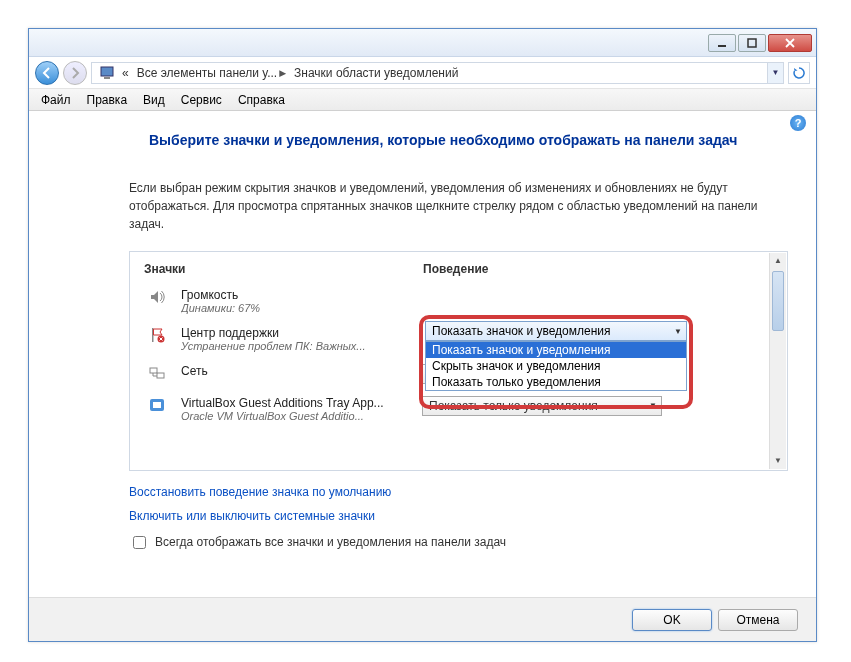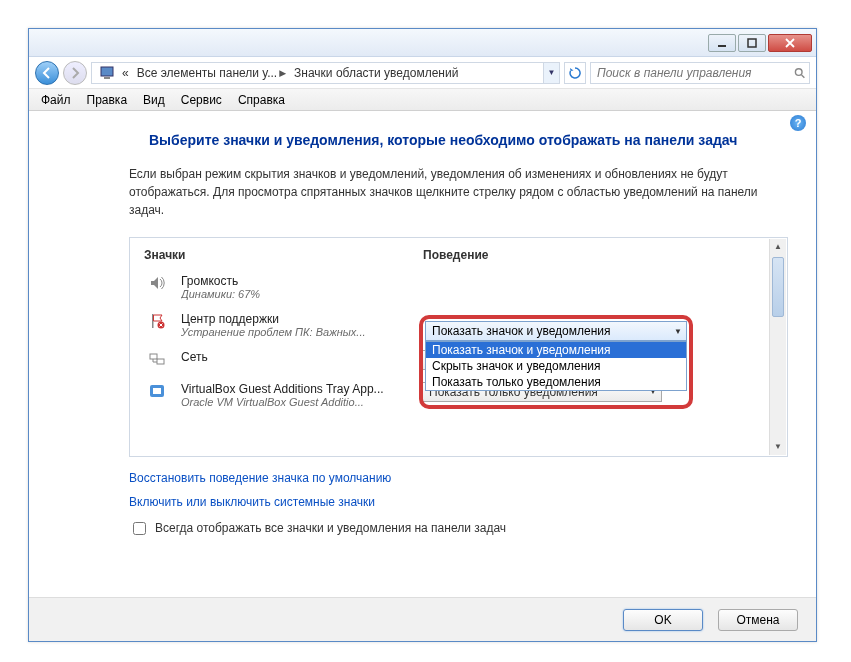--- a/index.html
+++ b/index.html
@@ -26,21 +26,21 @@
   .searchbox { width:220px; height:22px; border:1px solid #cfd8e4; background:#fff; display:flex; align-items:center; padding:0 4px; }
   .searchbox input { border:none; outline:none; font-size:12px; font-style:italic; color:#888; width:100%; }
 
   
   .menubar { height:22px; background:linear-gradient(#f7f7f7,#ececec); border-bottom:1px solid #d0d0d0; display:flex; align-items:center; padding:0 4px; font-size:12px; }
   .menubar span { padding:2px 8px; cursor:default; }
 
   
   .content { padding: 20px 28px 0 100px; position:relative; font-size:12px; color:#333; }
   .help-icon { position:absolute; top:4px; right:10px; width:16px;height:16px; border-radius:50%; background:radial-gradient(#6cb6f5,#2a7ad1); color:#fff; font-size:11px; font-weight:bold; display:flex;align-items:center;justify-content:center; }
-  h1 { font-size:14px; font-weight:600; color:#003399; margin:0 0 14px 0; line-height:1.4;padding-left:20px; }
+  h1 { font-size:14px; font-weight:600; color:#003399; margin:0 0 28px 0; line-height:1.4;padding-left:20px; }
   .desc { font-size:12px; color:#333; line-height:1.5; margin-bottom:18px; max-width:640px; }
   .listbox { border:1px solid #cfd8e4; background:#fff; position:relative; height:220px; padding: 10px 22px 0 14px; overflow:hidden; }
   .headers { display:flex; font-weight:bold; font-size:12px; padding-bottom:6px;gap:24px; }
   .headers .h-left { width:255px; }
   .row { display:flex; align-items:flex-start; padding:6px 0;gap:11px; }
   .icon-col { width:26px; display:flex; justify-content:center; padding-top:1px; }
   .icon-col svg { width:16px; height:16px; }
   .name-col { width:230px; }
   .name-col .title { font-size:12px; color:#222; white-space:nowrap; overflow:hidden; text-overflow:ellipsis; }
   .name-col .sub { font-size:11px; color:#6a6a6a; font-style:italic; white-space:nowrap; overflow:hidden; text-overflow:ellipsis; }
@@ -58,21 +58,21 @@
   .scrollbar { position:absolute; right:1px; top:1px; bottom:1px; width:17px; background:#f0f0f0; border-left:1px solid #ddd; }
   .scrollbar .thumb { position:absolute; left:2px; right:2px; top:18px; height:60px; background:linear-gradient(#d6e4f4,#b8cfe9); border:1px solid #9fb8d6; border-radius:2px; }
   .scrollbar .arrow-up, .scrollbar .arrow-down { position:absolute; left:0; right:0; height:16px; display:flex;align-items:center;justify-content:center; font-size:8px; color:#555; }
   .scrollbar .arrow-up { top:0; } .scrollbar .arrow-down { bottom:0; }
 
   .links { margin-top:14px; font-size:12px; }
   .links a { color:#0a50c4; text-decoration:none; display:block; margin-bottom:10px; }
   .checkrow { display:flex; align-items:center; gap:6px; font-size:12px; margin-top:4px; }
   .checkrow input { width:13px; height:13px; }
 
-  .footer { position:absolute; left:0; right:0; bottom:0; height:44px; border-top:1px solid #ddd; background:#f1f1f1; display:flex; align-items:center; justify-content:flex-end; padding-right:18px; gap:15px; }
+  .footer { position:absolute; left:0; right:0; bottom:0; height:44px; border-top:1px solid #ddd; background:#f1f1f1; display:flex; align-items:center; justify-content:flex-end; padding-right:18px; gap:6px; }
   .footer button { width:80px; height:22px; font-size:12px; background:linear-gradient(#fdfdfd,#e6e6e6); border:1px solid #aaa; border-radius:3px; }
   .footer button.ok { border:1px solid #5a8ac6; box-shadow:0 0 2px #8db9ec; }
 </style>
 </head>
 <body>
 
 <div class="outer">
 
   <div class="titlebar">
     <div class="winctrl">
@@ -122,27 +122,20 @@
         </span>
       <span style="flex:1"></span>
       <span class="crumb-drop">▼</span>
     </div>
     <div class="refresh">
         <svg width="12" height="12" viewBox="0 0 12 12">
           <path d="M6 1 A5 5 0 1 1 1.5 4" fill="none" stroke="#2a7ad1" stroke-width="1.5"></path>
           <path d="M1 1 L1.5 4 L4.5 3.5 Z" fill="#2a7ad1"></path>
         </svg>
       </div>
-    <div class="searchbox">
-      <input placeholder="Поиск в панели управления" style="">
-      <svg width="12" height="12" viewBox="0 0 12 12">
-          <circle cx="5" cy="5" r="3.5" fill="none" stroke="#888" stroke-width="1.5"></circle>
-          <line x1="8" y1="8" x2="11" y2="11" stroke="#888" stroke-width="1.5"></line>
-        </svg>
-    </div>
   </div>
 
   <div class="menubar">
     <span>Файл</span>
     <span>Правка</span>
     <span>Вид</span>
     <span>Сервис</span>
     <span>Справка</span>
   </div>
 

